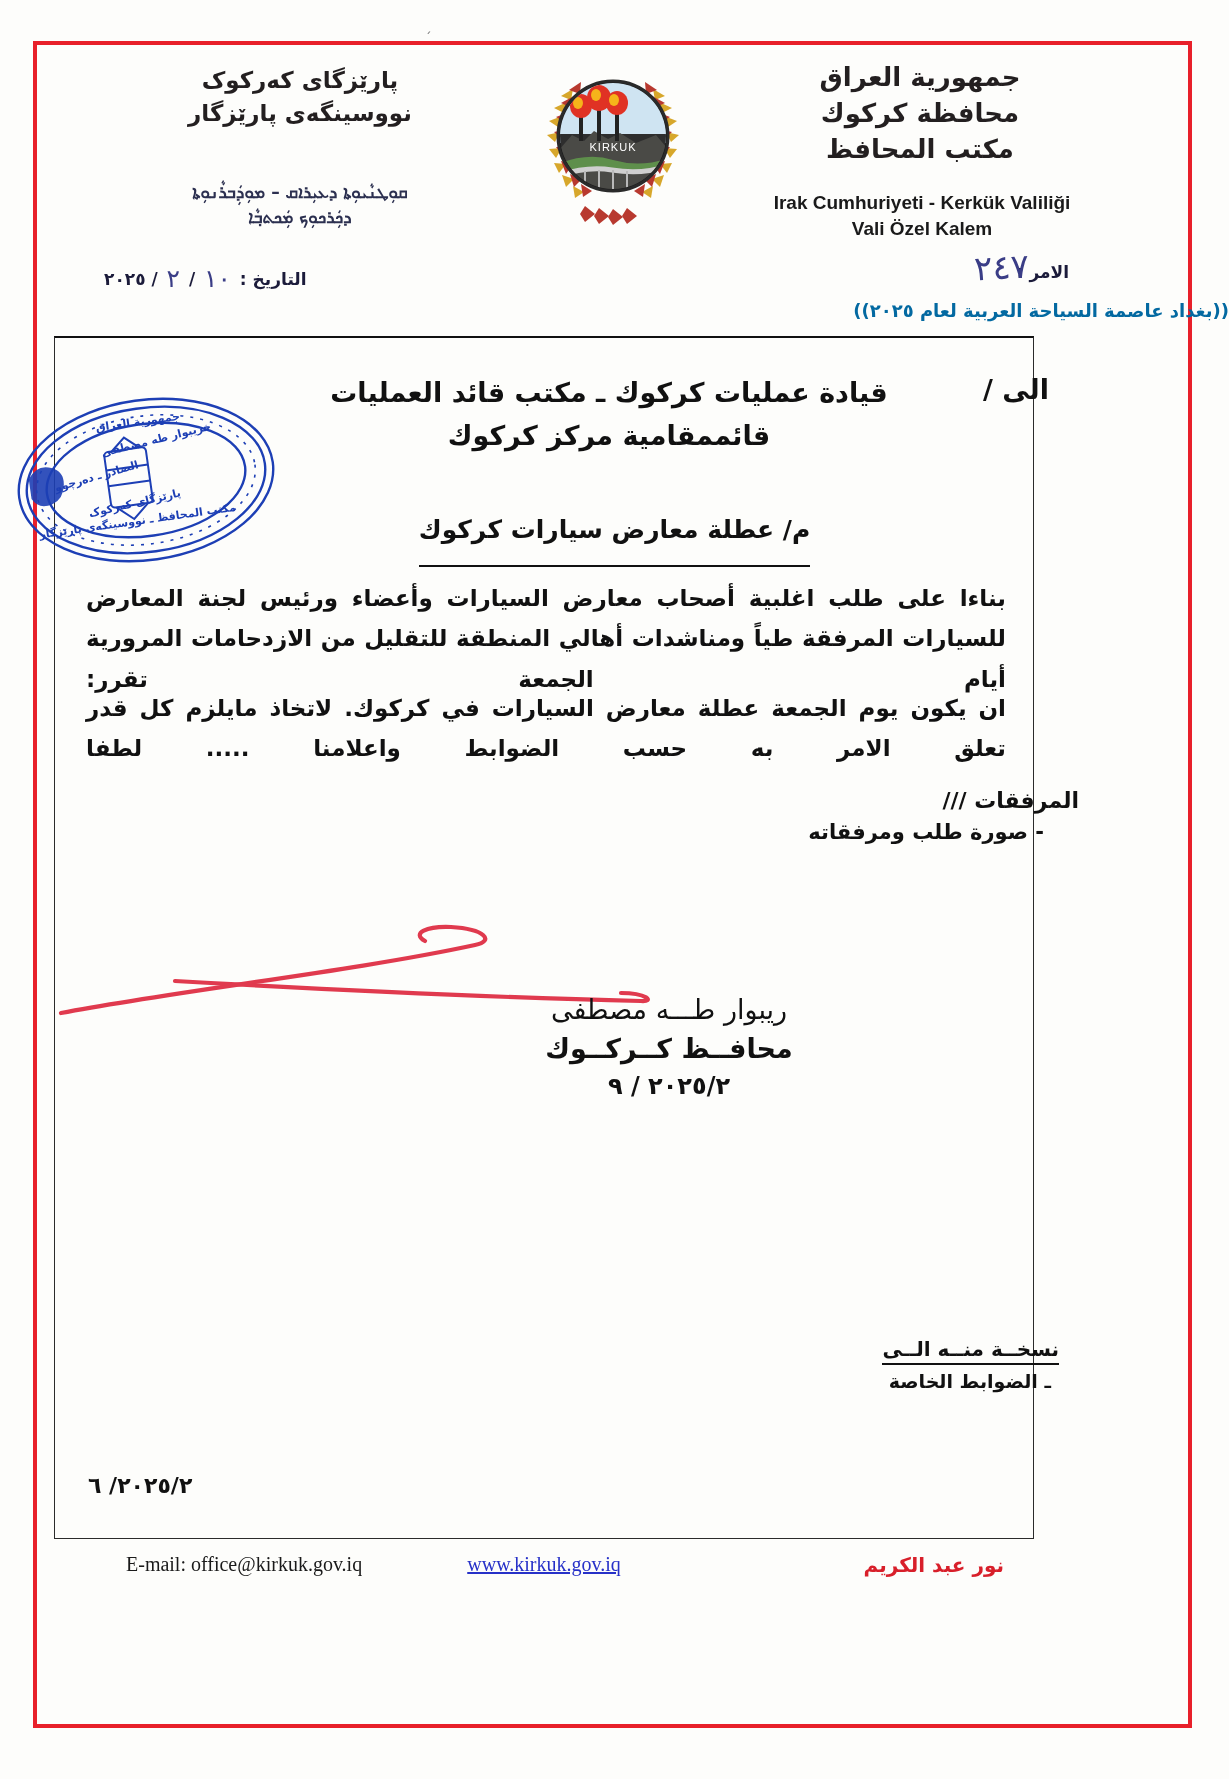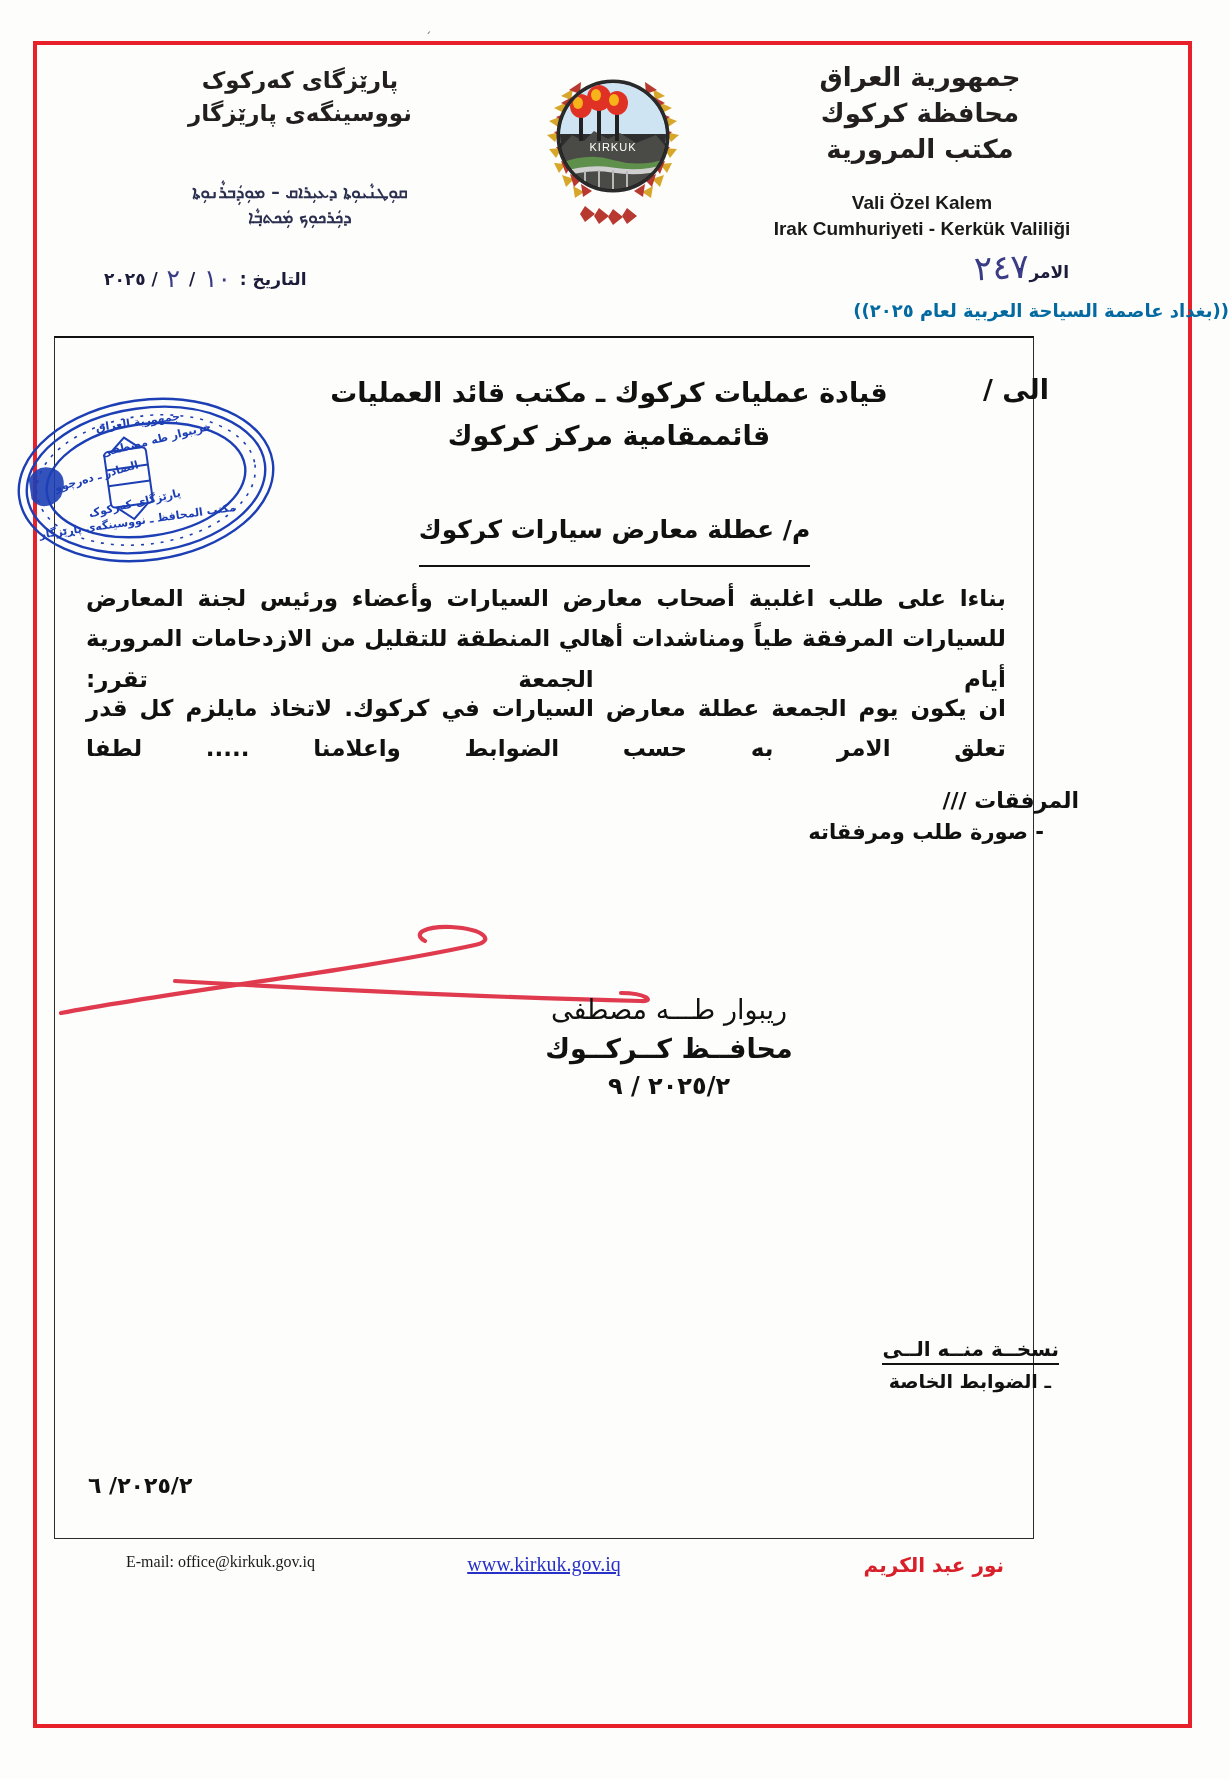--- a/index.html
+++ b/index.html
@@ -166,21 +166,21 @@
     position:absolute;left:88px;top:1473px;
     direction:rtl;font-size:22px;font-weight:700;color:#111;letter-spacing:1px;
   }
 
   
   .footer{
     position:absolute;left:54px;top:1543px;width:980px;height:70px;
   }
   .footer .email{
     position:absolute;left:72px;top:10px;
-    font-size:16px;color:#1a1a1a;font-family:"Liberation Serif",serif;
+    font-size:20px;color:#1a1a1a;font-family:"Liberation Serif",serif;
   }
   .footer .web{
     position:absolute;left:50%;transform:translateX(-50%);top:10px;
     font-size:20px;color:#2731c8;font-family:"Liberation Serif",serif;
     text-decoration:underline;
   }
   .footer .name{
     position:absolute;right:30px;top:10px;
     font-size:20px;color:#d81f2a;font-weight:700;direction:rtl;
   }
@@ -313,26 +313,26 @@
           </g>
           <text x="80" y="95" text-anchor="middle" font-family="Liberation Sans, sans-serif" font-size="11" fill="#ffffff" letter-spacing="1">KIRKUK</text>
         </g>
         <circle cx="80" cy="80" r="55" fill="none" stroke="#2a2a2a" stroke-width="3"></circle>
       </svg>
     </div>
 
     <div class="hdr-arabic">
       <span class="l">جمهورية العراق</span>
       <span class="l">محافظة كركوك</span>
-      <span class="l">مكتب المرورية</span>
+      <span class="l">مكتب المحافظ</span>
     </div>
 
     <div class="hdr-latin">
+      <span class="l">Irak Cumhuriyeti - Kerkük Valiliği</span>
       <span class="l">Vali Özel Kalem</span>
-      <span class="l">Irak Cumhuriyeti - Kerkük Valiliği</span>
     </div>
   </div>
 
   <div class="tiny-mark">ˊ</div>
 
   <div class="date-line">
     <span>التاريخ :</span>
     <span class="hw">١٠</span>
     <span>/</span>
     <span class="hw">٢</span>

